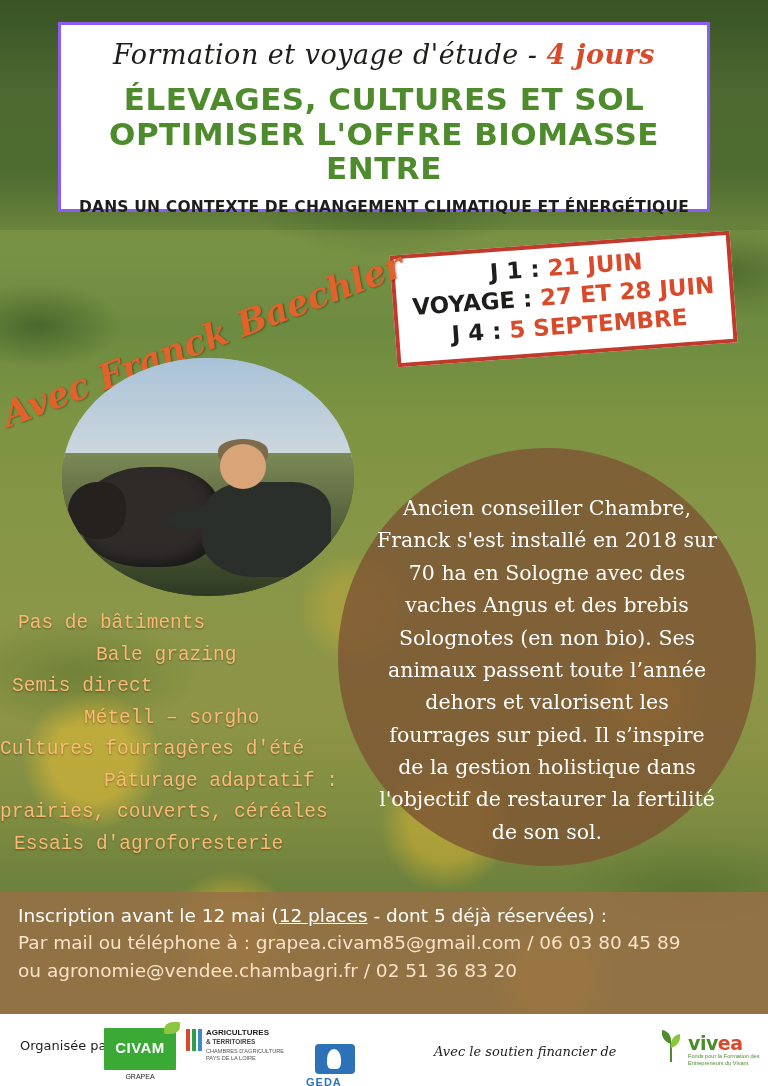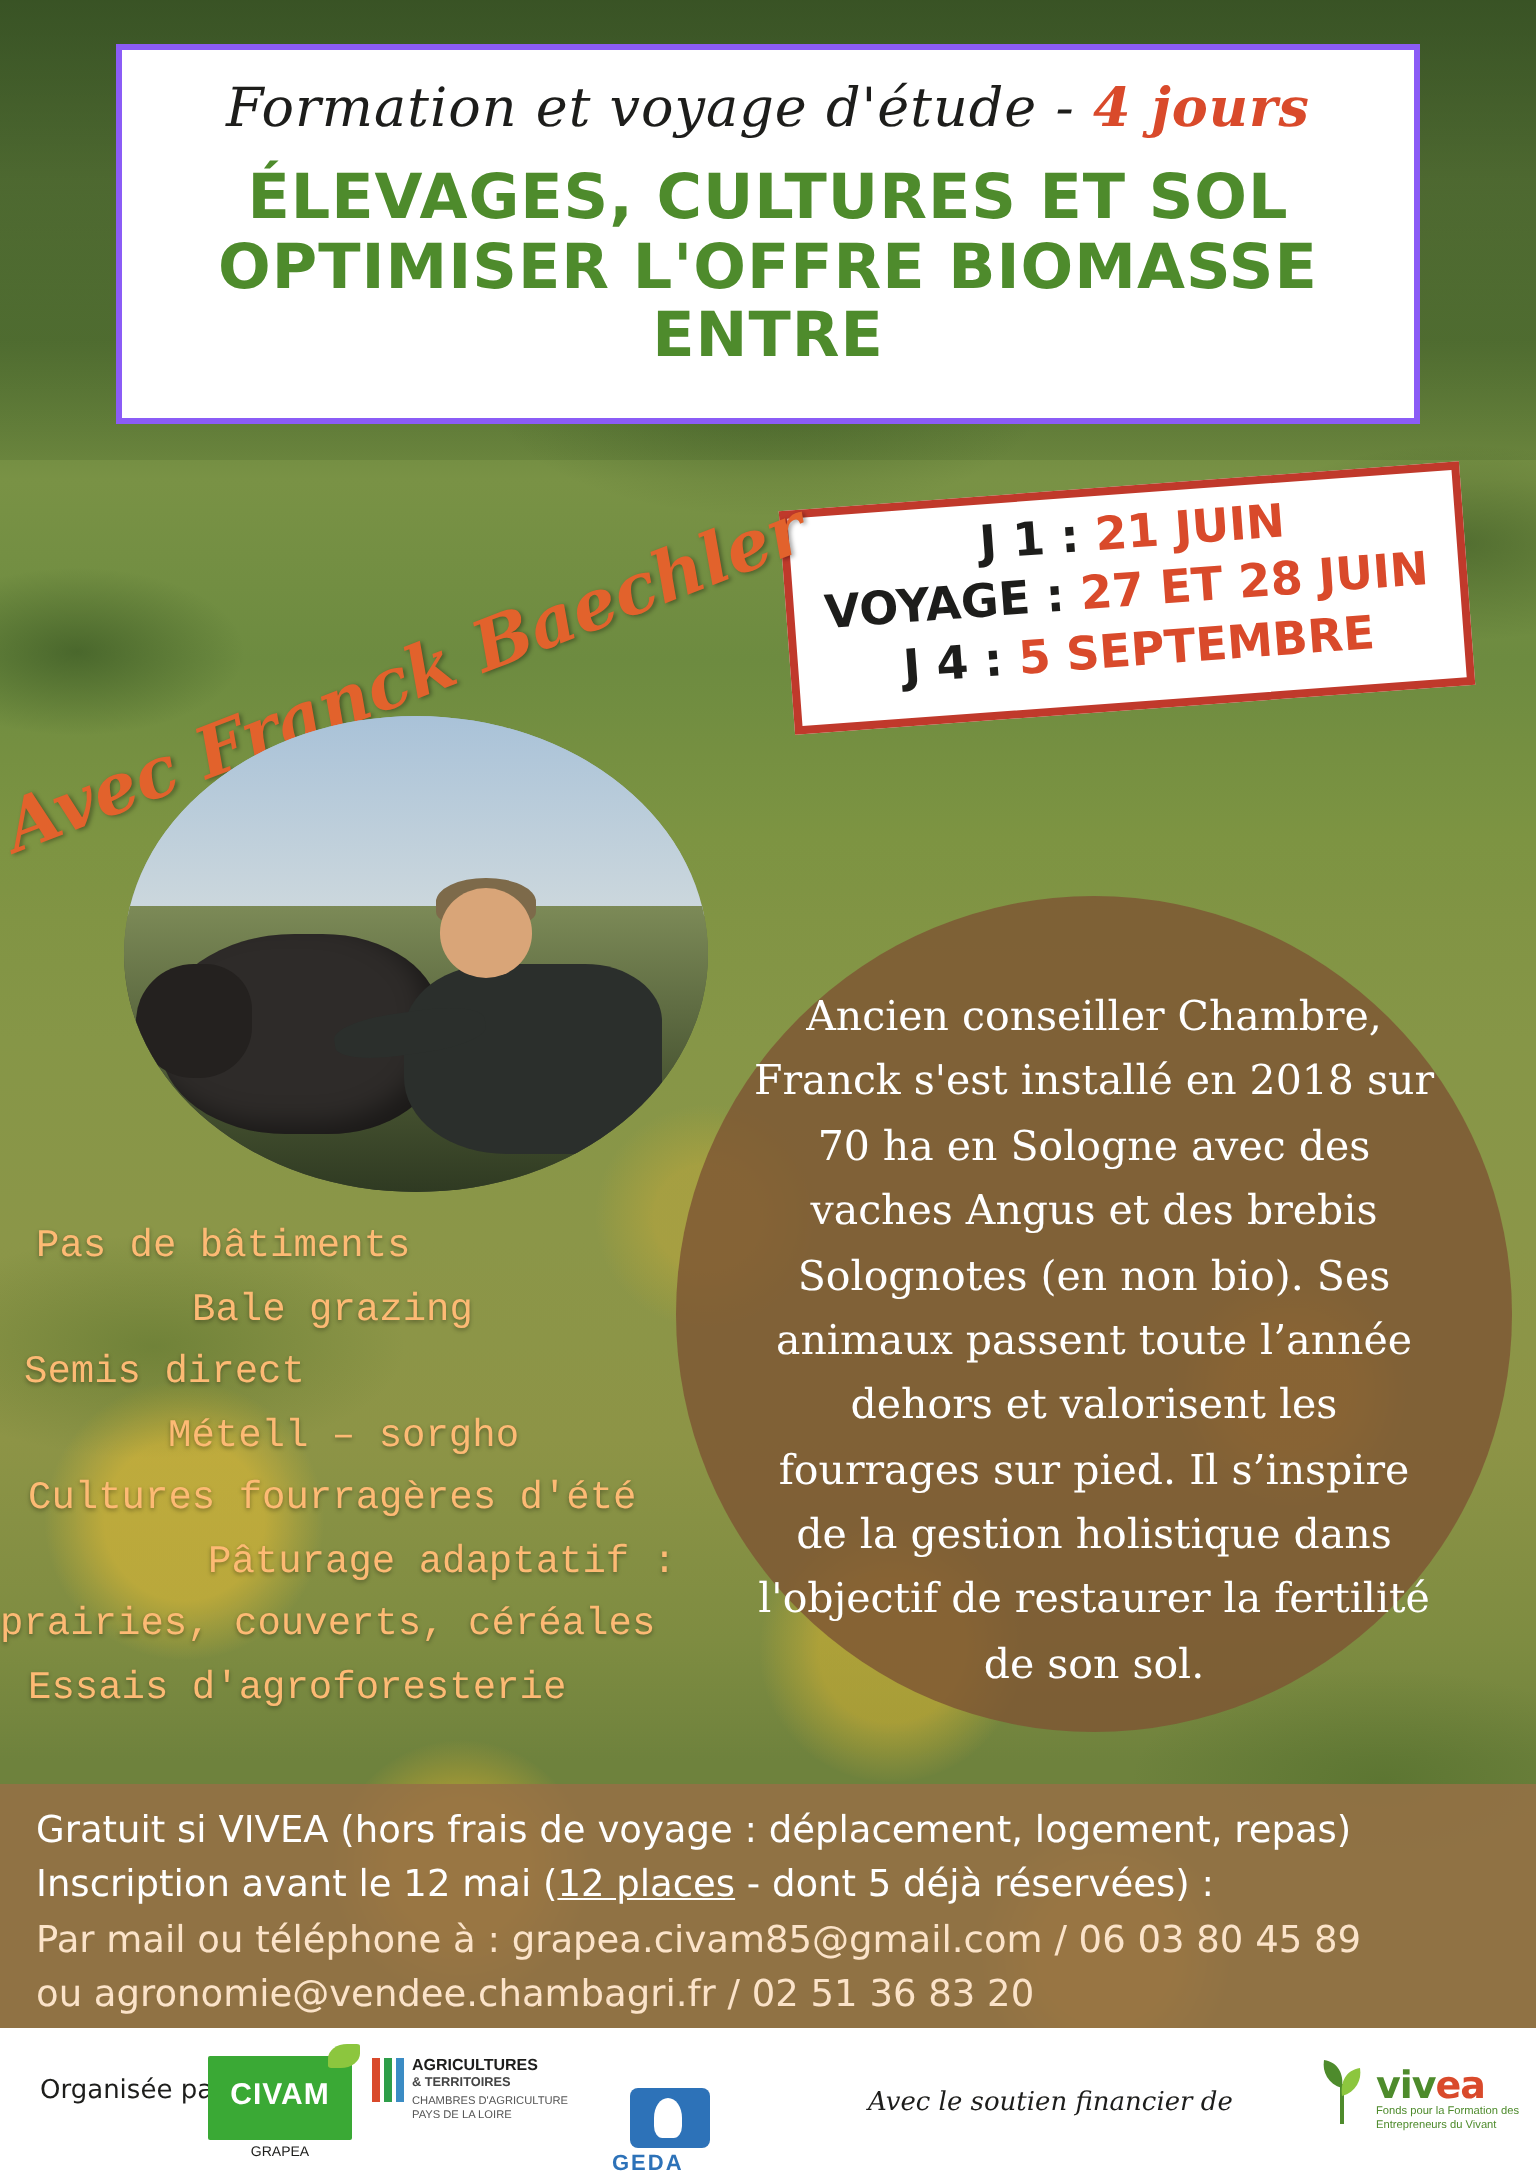--- a/index.html
+++ b/index.html
@@ -233,21 +233,21 @@
     font-family: Liberation Mono, monospace;
     font-size: 19.5px;
     line-height: 1.62;
     text-shadow: 0 1px 2px rgba(0,0,0,0.35);
   }
   .points div { white-space: nowrap; }
   .p0 { padding-left: 18px; }
   .p1 { padding-left: 96px; }
   .p2 { padding-left: 12px; }
   .p3 { padding-left: 84px; }
-  .p4 { padding-left: 14px; }
+  .p4 { padding-left: 0; }
   .p5 { padding-left: 80px; margin-left: 24px; }
   .p6 { }
   .p7 { padding-left: 14px; }
 
   
   .bio-circle {
     position: absolute;
     left: 338px;
     top: 448px;
     width: 418px;
@@ -430,20 +430,21 @@
   <div class="bg-leaves"></div>
 
   <div class="title-panel">
     <div class="kicker">
       <span>Formation et voyage d'étude - </span><span class="days">4 jours</span>
     </div>
     <div class="main-title">
       <div>ÉLEVAGES, CULTURES ET SOL</div>
       <div>OPTIMISER L'OFFRE BIOMASSE ENTRE</div>
     </div>
+    <div class="sub-title">DANS UN CONTEXTE DE CHANGEMENT CLIMATIQUE ET ÉNERGÉTIQUE</div>
   </div>
 
   <div class="dates-box">
     <div class="date-line l1">
       <span>J 1 :</span>
       <span class="val">21 JUIN</span>
     </div>
     <div class="date-line l2">
       <span>VOYAGE :</span>
       <span class="val">27 ET 28 JUIN</span>
@@ -474,21 +475,20 @@
     <div class="p3">Métell – sorgho</div>
     <div class="p4">Cultures fourragères d'été</div>
     <div class="p5">Pâturage adaptatif :</div>
     <div class="p6">prairies, couverts, céréales</div>
     <div class="p7">Essais d'agroforesterie</div>
   </div>
 
   <div class="bio-circle">Ancien conseiller Chambre, Franck s'est installé en 2018 sur 70 ha en Sologne avec des vaches Angus et des brebis Solognotes (en non bio). Ses animaux passent toute l’année dehors et valorisent les fourrages sur pied.  Il s’inspire de la gestion holistique dans l'objectif de restaurer la fertilité de son sol.</div>
 
   <div class="info-band">
-    <div class="info-line">Gratuit si VIVEA (hors frais de voyage : déplacement, logement, repas)</div>
     <div class="info-line orange">
       <span>Inscription avant le 12 mai (</span><u>12 places</u><span> - dont 5 déjà réservées) :</span>
     </div>
     <div class="info-line email">Par mail ou téléphone à  : grapea.civam85@gmail.com / 06 03 80 45 89</div>
     <div class="info-line email">ou agronomie@vendee.chambagri.fr / 02 51 36 83 20</div>
   </div>
 
   <div class="footer">
     <div class="footer-left">Organisée par</div>
 

